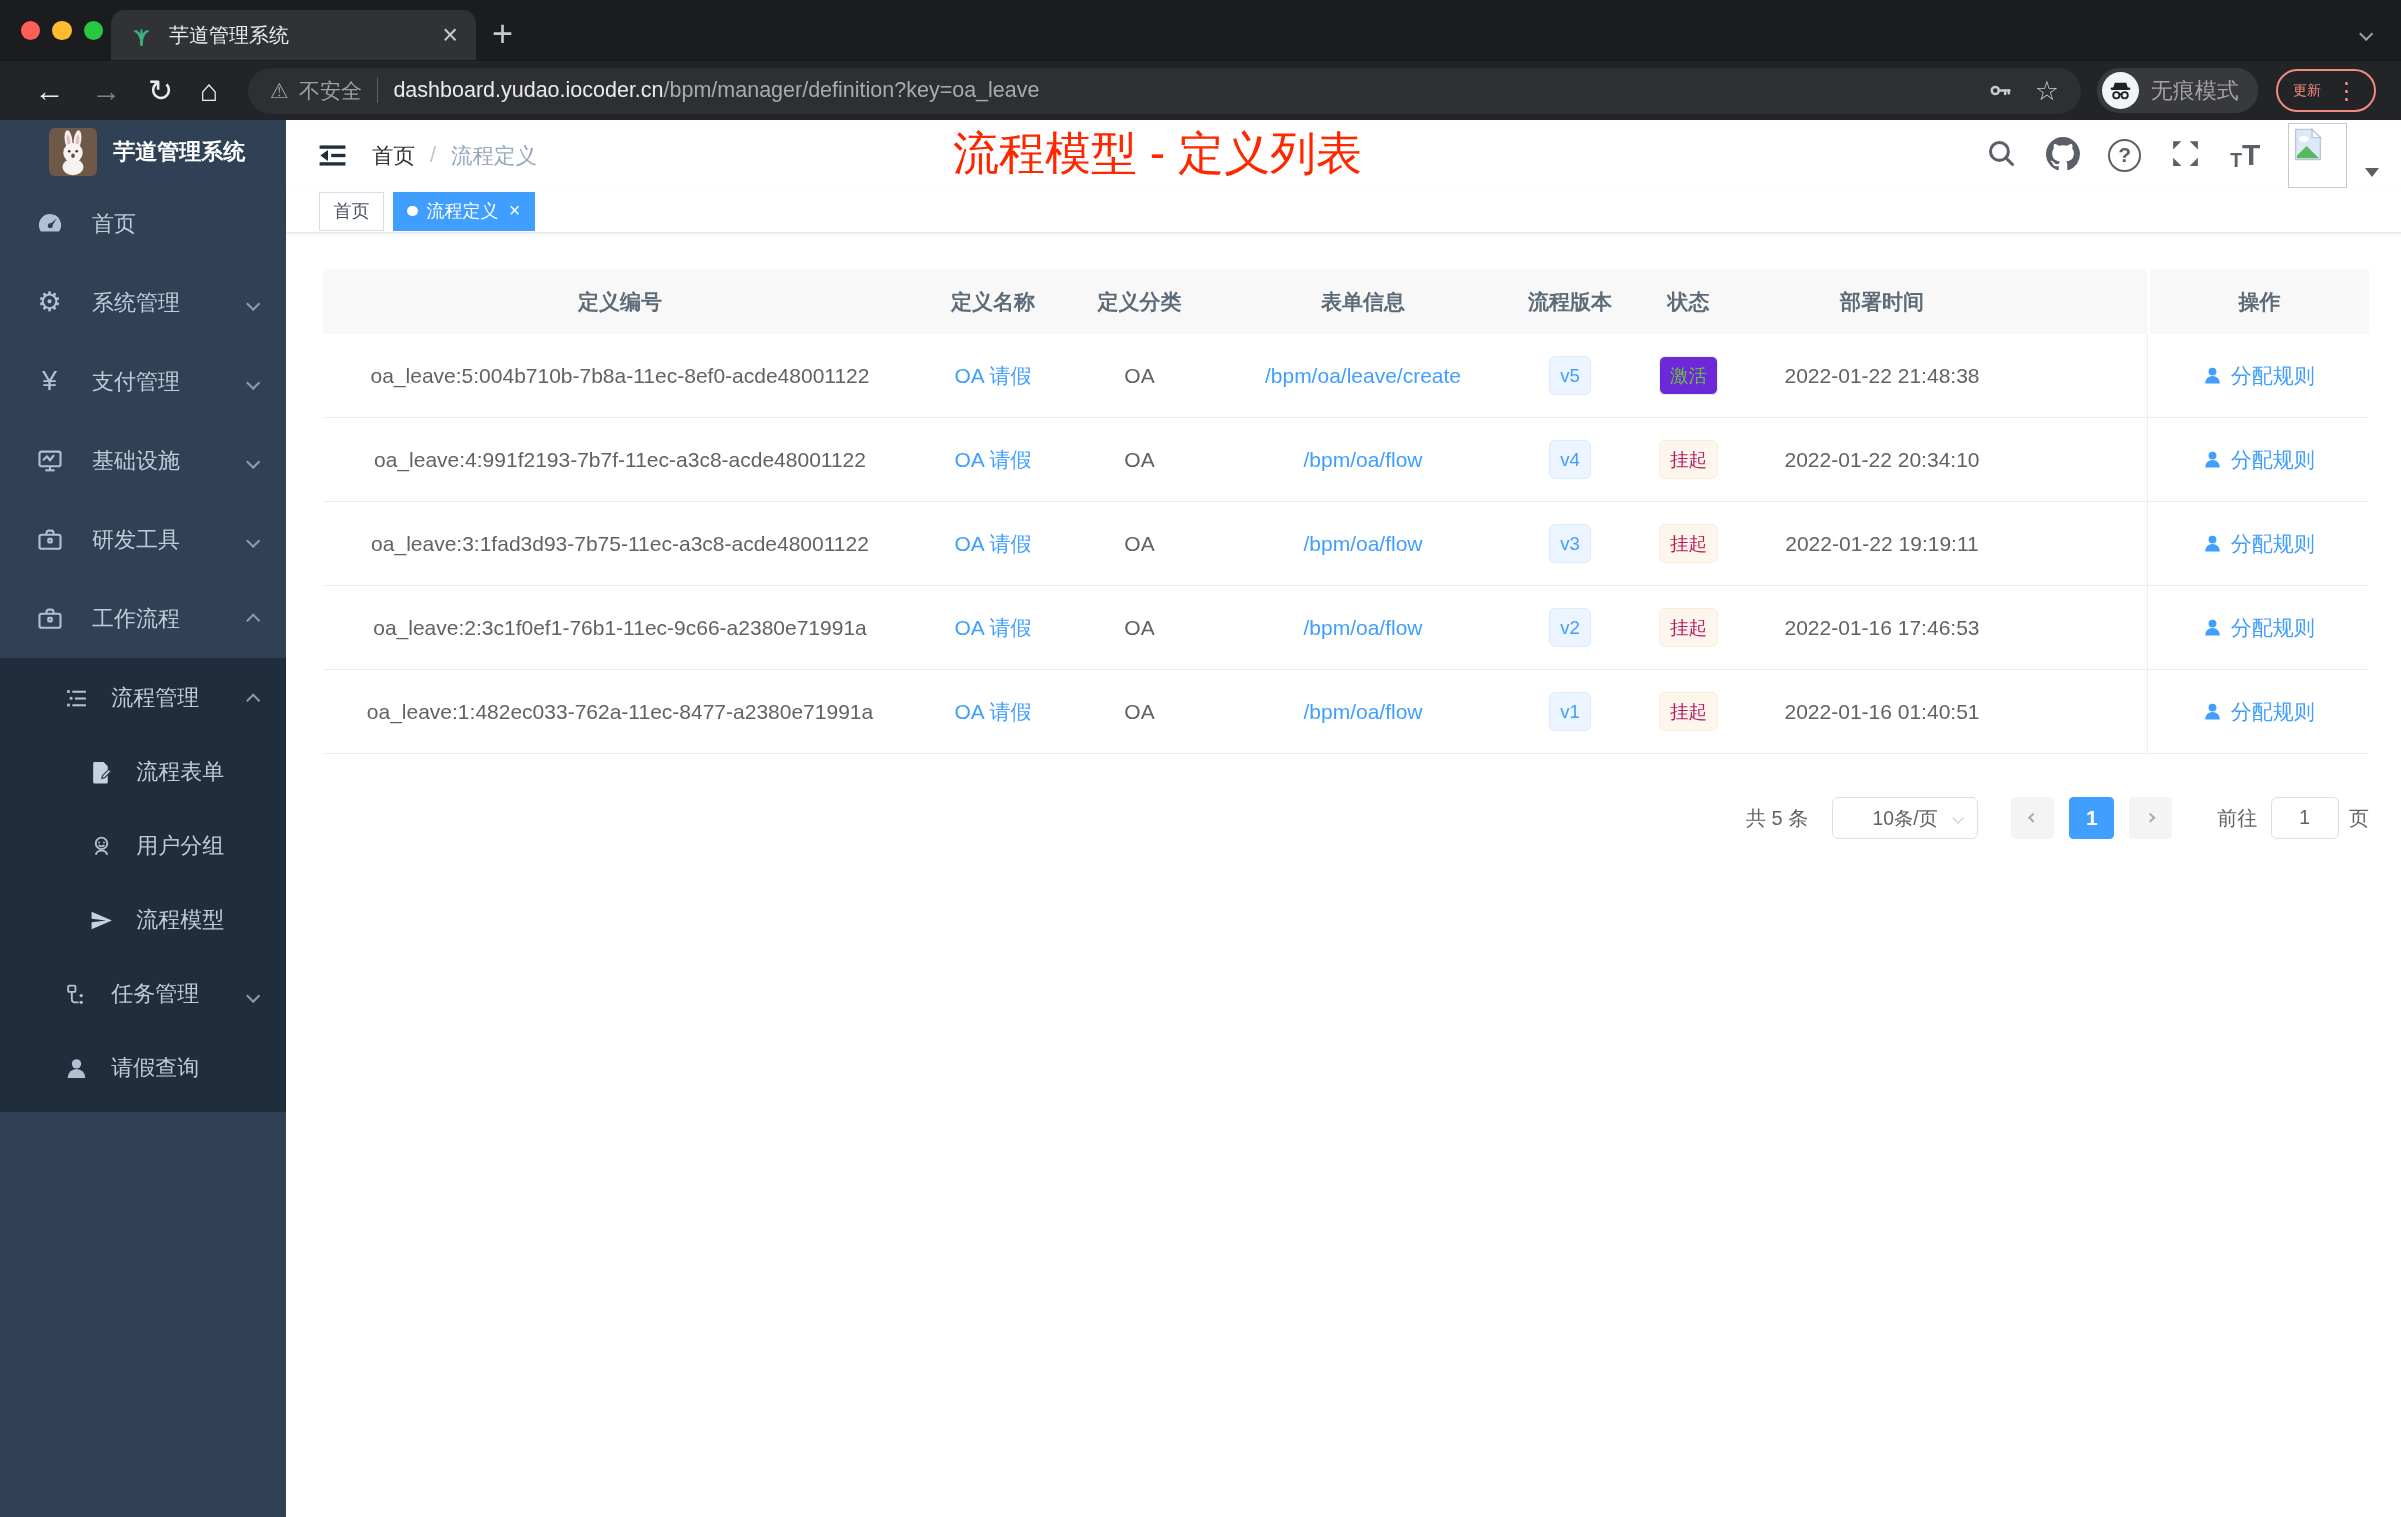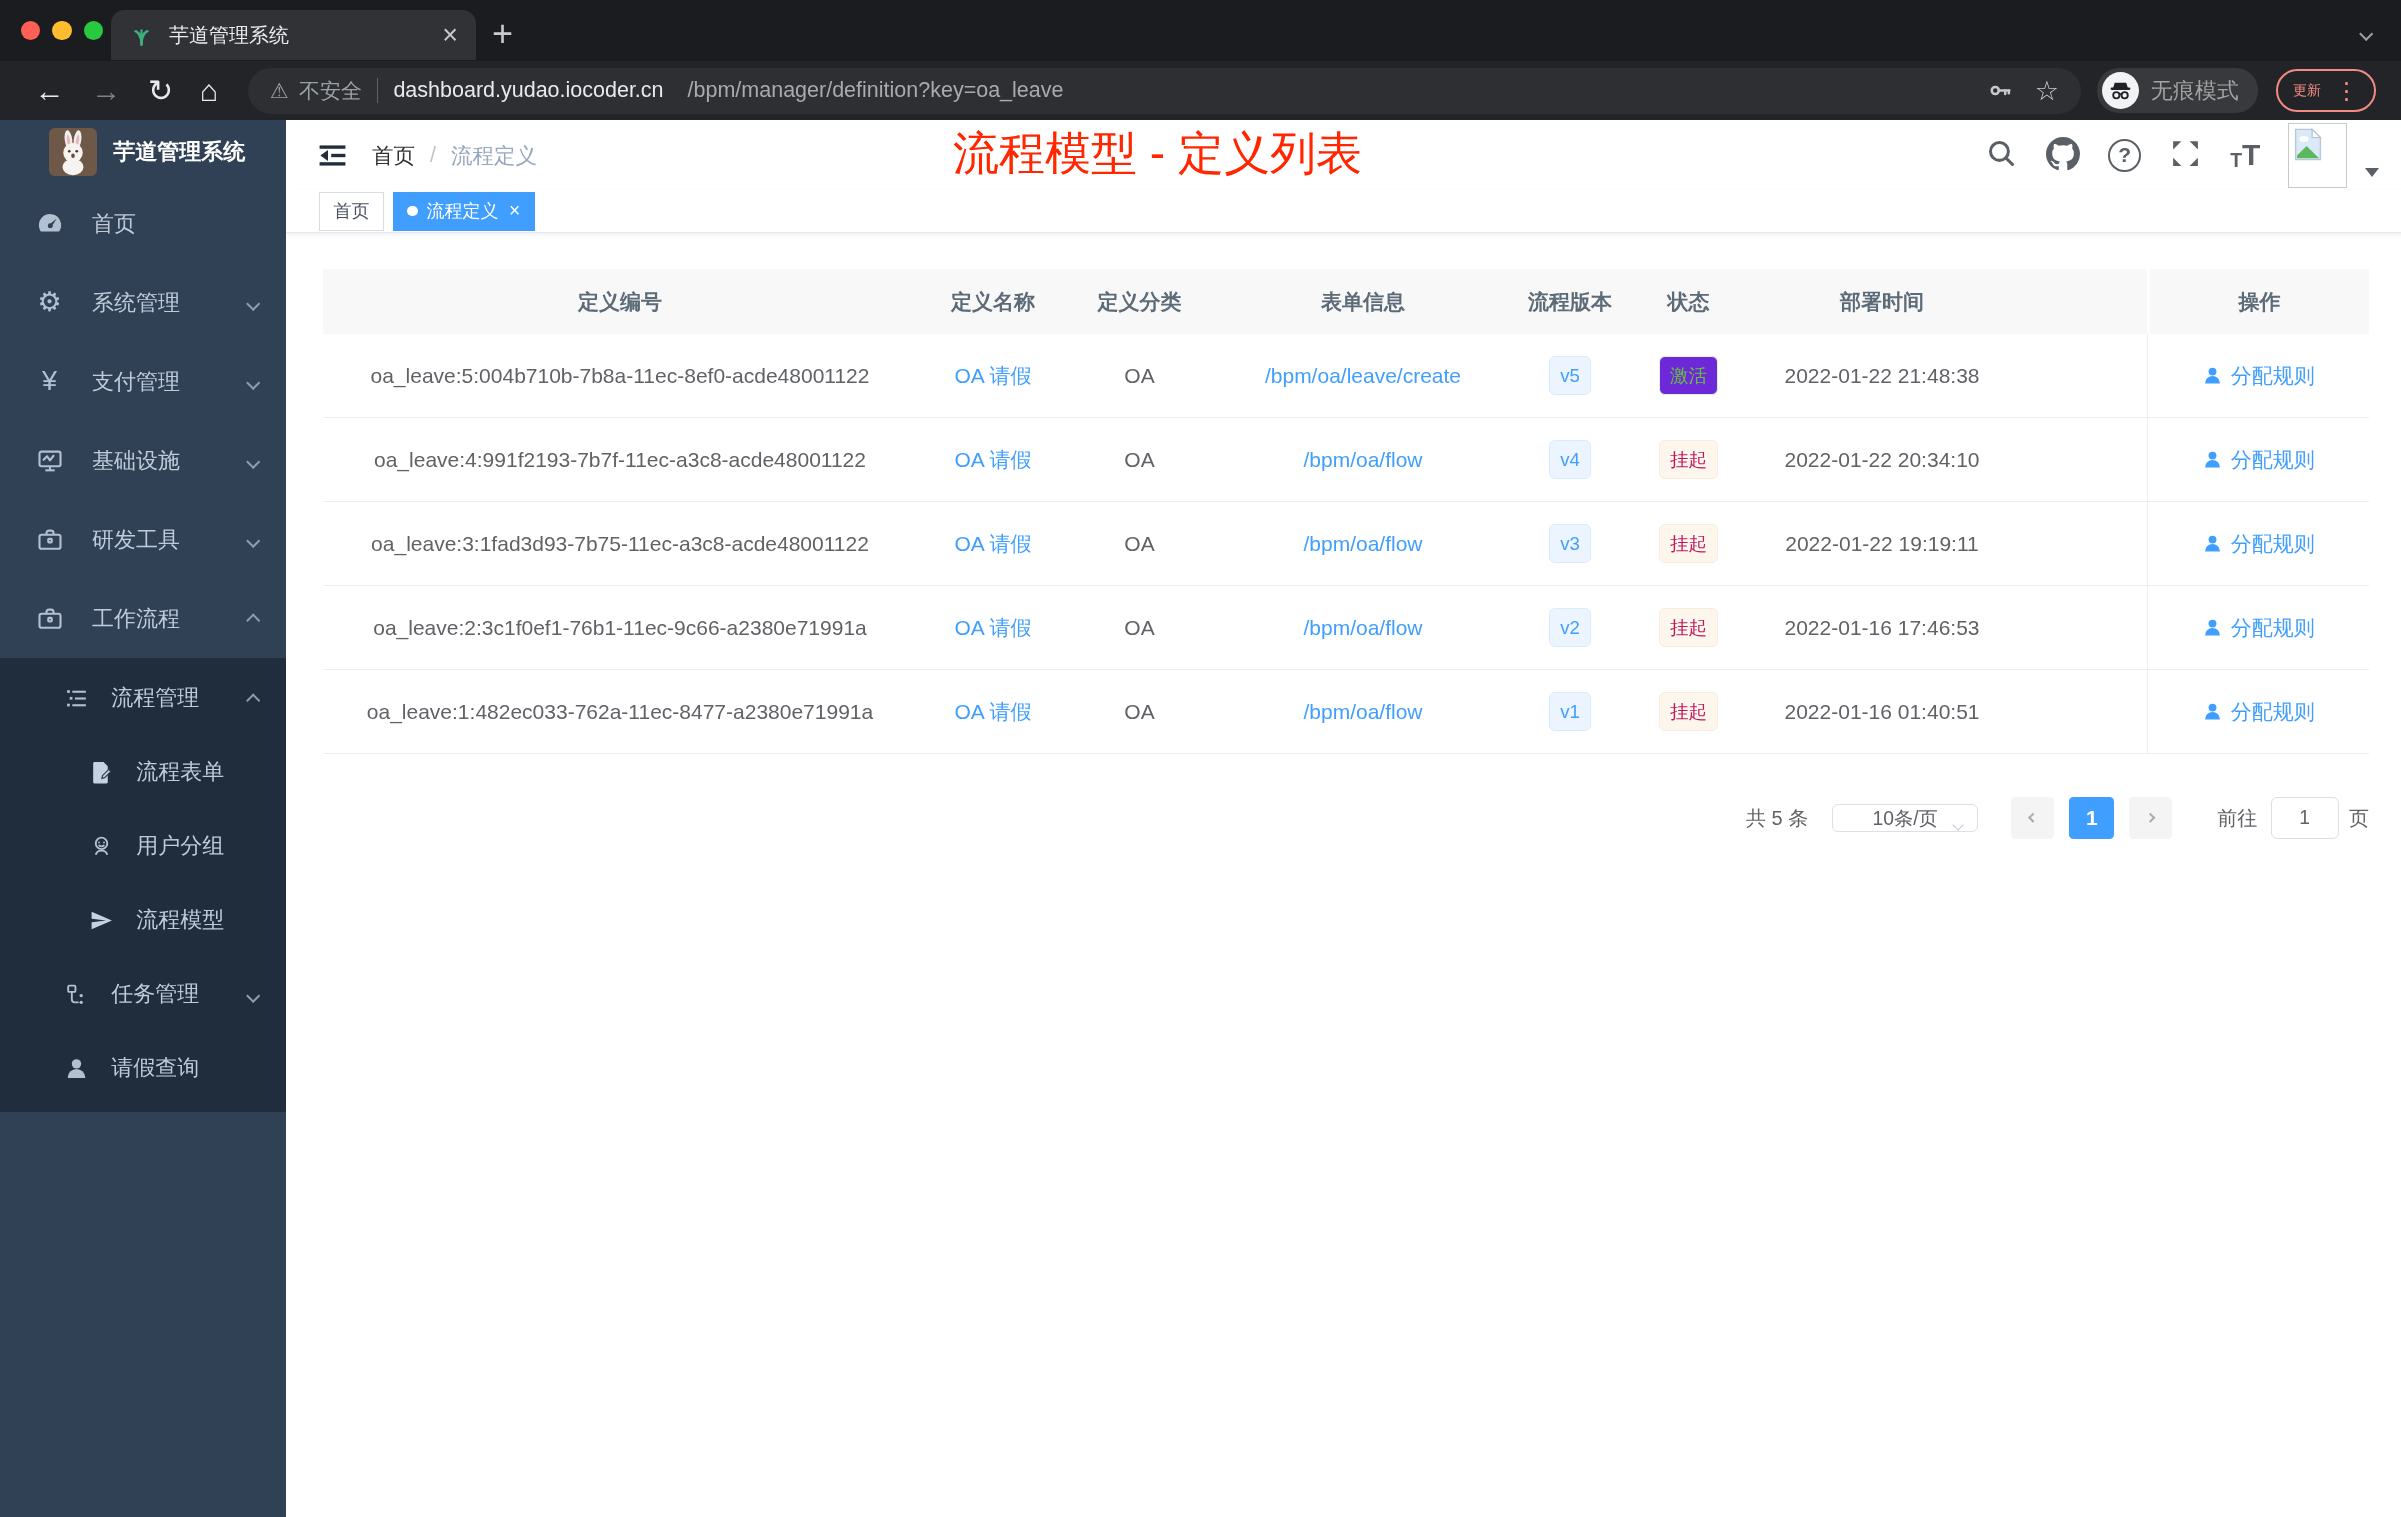--- a/index.html
+++ b/index.html
@@ -27,21 +27,21 @@
 
   .toolbar { height:59px; background:#232427; display:flex; align-items:center; padding:0 21px; }
   .nav-ic { font-size:30px; color:#e8eaed; margin:0 13.4px; line-height:1; }
   .nav-ic.dim { color:#7e8185; }
   .omnibox { flex:1; height:46px; margin:0 16.3px; background:#2e2f33; border-radius:23px;
     display:flex; align-items:center; padding:0 22px; }
   .warn { color:#9aa0a6; font-size:21px; margin-right:10.4px; }
   .sec-label { color:#9aa0a6; font-size:21px; }
   .url-div { width:1.5px; height:25px; background:#5f6368; margin:0 15px; }
   .url-domain { color:#e8eaed; font-size:21.5px; }
-  .url-path { color:#a7abb0; font-size:21.5px;margin-left:24px; }
+  .url-path { color:#a7abb0; font-size:21.5px; }
   .omni-spacer { flex:1; }
   .omni-ic { margin-left:22px; color:#c7c9cc; display:flex; align-items:center; }
   .star { font-size:27px; color:#c7c9cc; }
   .incog { height:45px; background:#38393d; border-radius:22px; display:flex; align-items:center;
     padding:0 19.3px 0 4.5px; margin-right:18px; }
   .incog-ic { width:37px; height:37px; background:#f1f3f4; border-radius:50%; margin-right:12px;
     display:flex; align-items:center; justify-content:center; }
   .incog-label { color:#a3a3a3; font-size:22px; }
   .update-btn { height:43px; border:2.2px solid #f28b82; border-radius:21.5px; color:#f28b82;
     display:flex; align-items:center; padding:0 15px; margin-right:4.5px; }
@@ -106,21 +106,21 @@
   .td.c-action { border-left:1.5px solid #ebeef5; gap:7.4px; }
   .badge { height:39px; display:flex; align-items:center; padding:0 10.4px; border-radius:6px; font-size:18.6px; }
   .badge.ver { background:#ecf5ff; border:1.5px solid #d9ecff; color:#409eff; }
   .badge.success { background:#6d28d9; border:1.5px solid #e1f3d8; color:#67c23a; }
   .badge.warning { background:#fdf6ec; border:1.5px solid #faecd8; color:#be185d; }
   .action-link { display:flex; align-items:center; gap:7.4px; color:#409eff; font-size:21px; text-decoration:none; }
 
   
   .pagination { margin-top:43px; display:flex; align-items:center; justify-content:flex-end; color:#606266; }
   .pg-total { font-size:20px; margin-right:24px; }
-  .pg-size { width:146px; height:28px; border:1.5px solid #dcdfe6; border-radius:6px; display:flex;
+  .pg-size { width:146px; height:42px; border:1.5px solid #dcdfe6; border-radius:6px; display:flex;
     align-items:center; justify-content:center; font-size:19.3px; position:relative; margin-right:33px; }
   .pg-size .chev { width:8.2px; height:8.2px; border-width:1.5px; color:#c0c4cc; position:absolute; right:15px; top:16.3px; }
   .pg-btn { width:43px; height:42px; border-radius:4.5px; background:#f4f4f5; color:#a8abb2;
     display:flex; align-items:center; justify-content:center; }
   .pg-btn .chev { width:7.4px; height:7.4px; }
   .pg-cur { width:45px; height:42px; border-radius:4.5px; background:#409eff; color:#fff; font-size:21px;
     font-weight:bold; display:flex; align-items:center; justify-content:center; margin:0 15px; }
   .pg-goto { font-size:20px; margin:0 13.4px 0 45px; }
   .pg-input { width:68px; height:42px; border:1.5px solid #dcdfe6; border-radius:6px; text-align:center;
     font-size:19.3px; color:#606266; font-family:inherit; background:#fff; }

